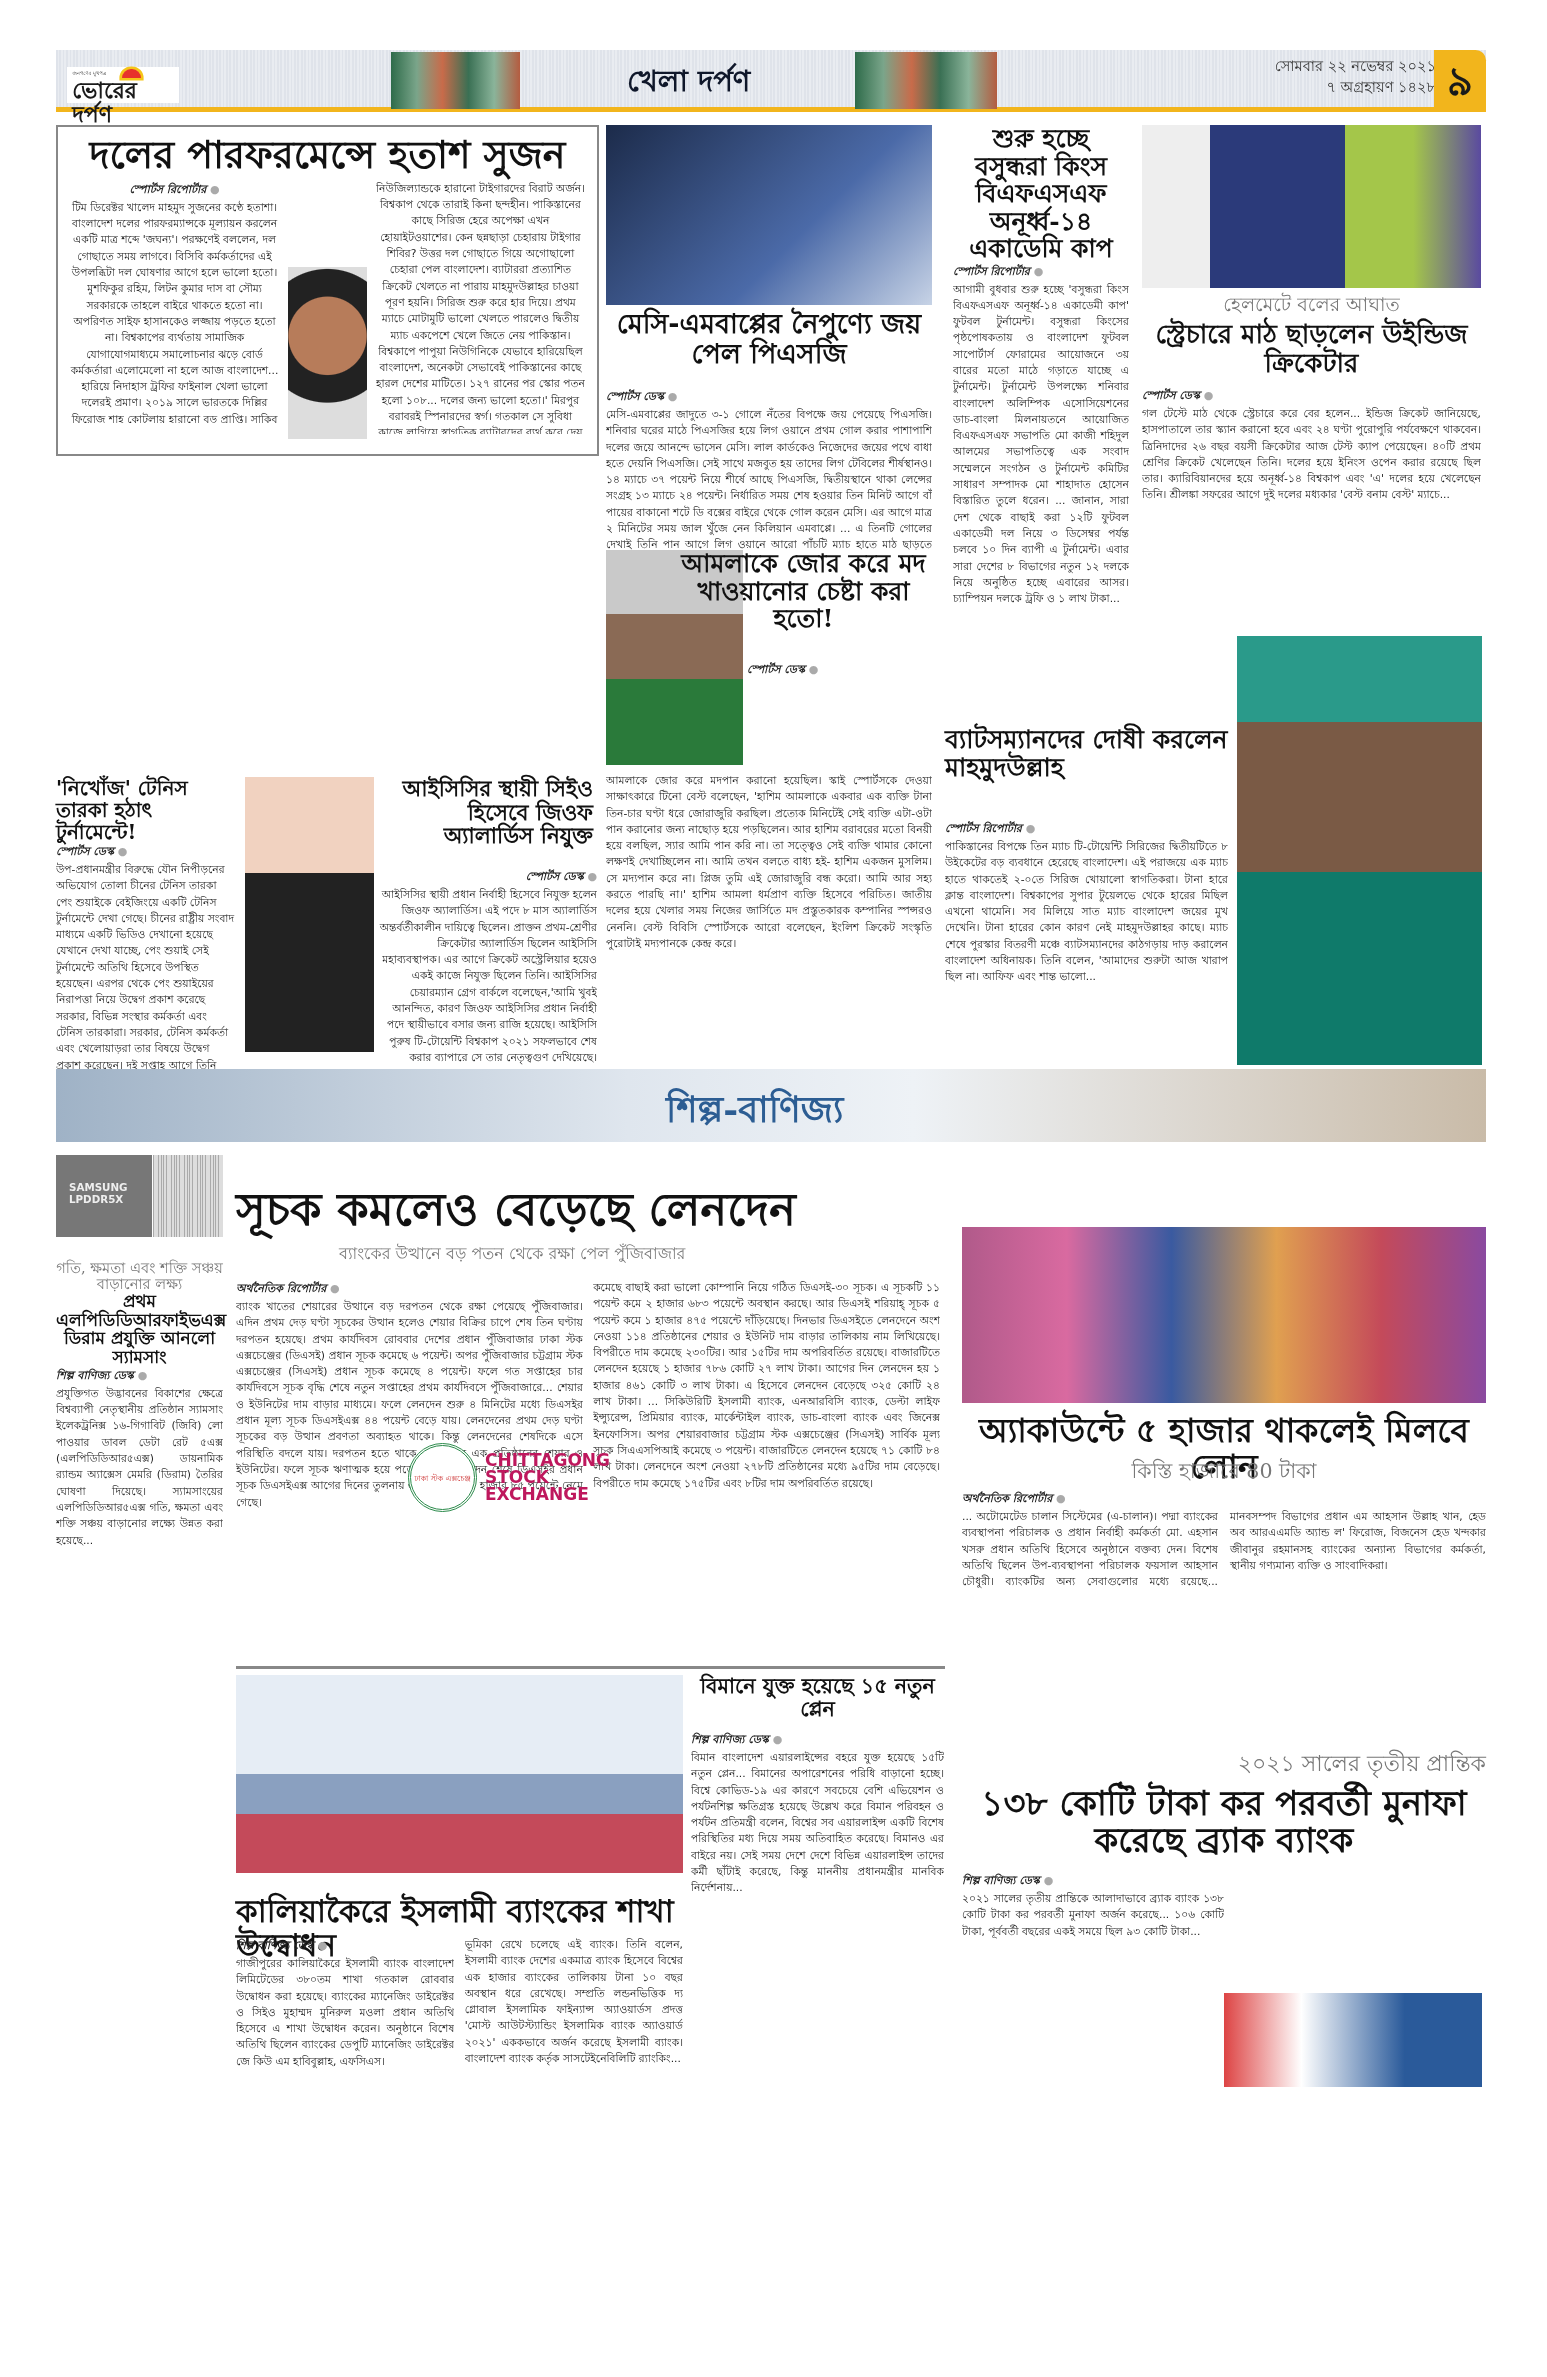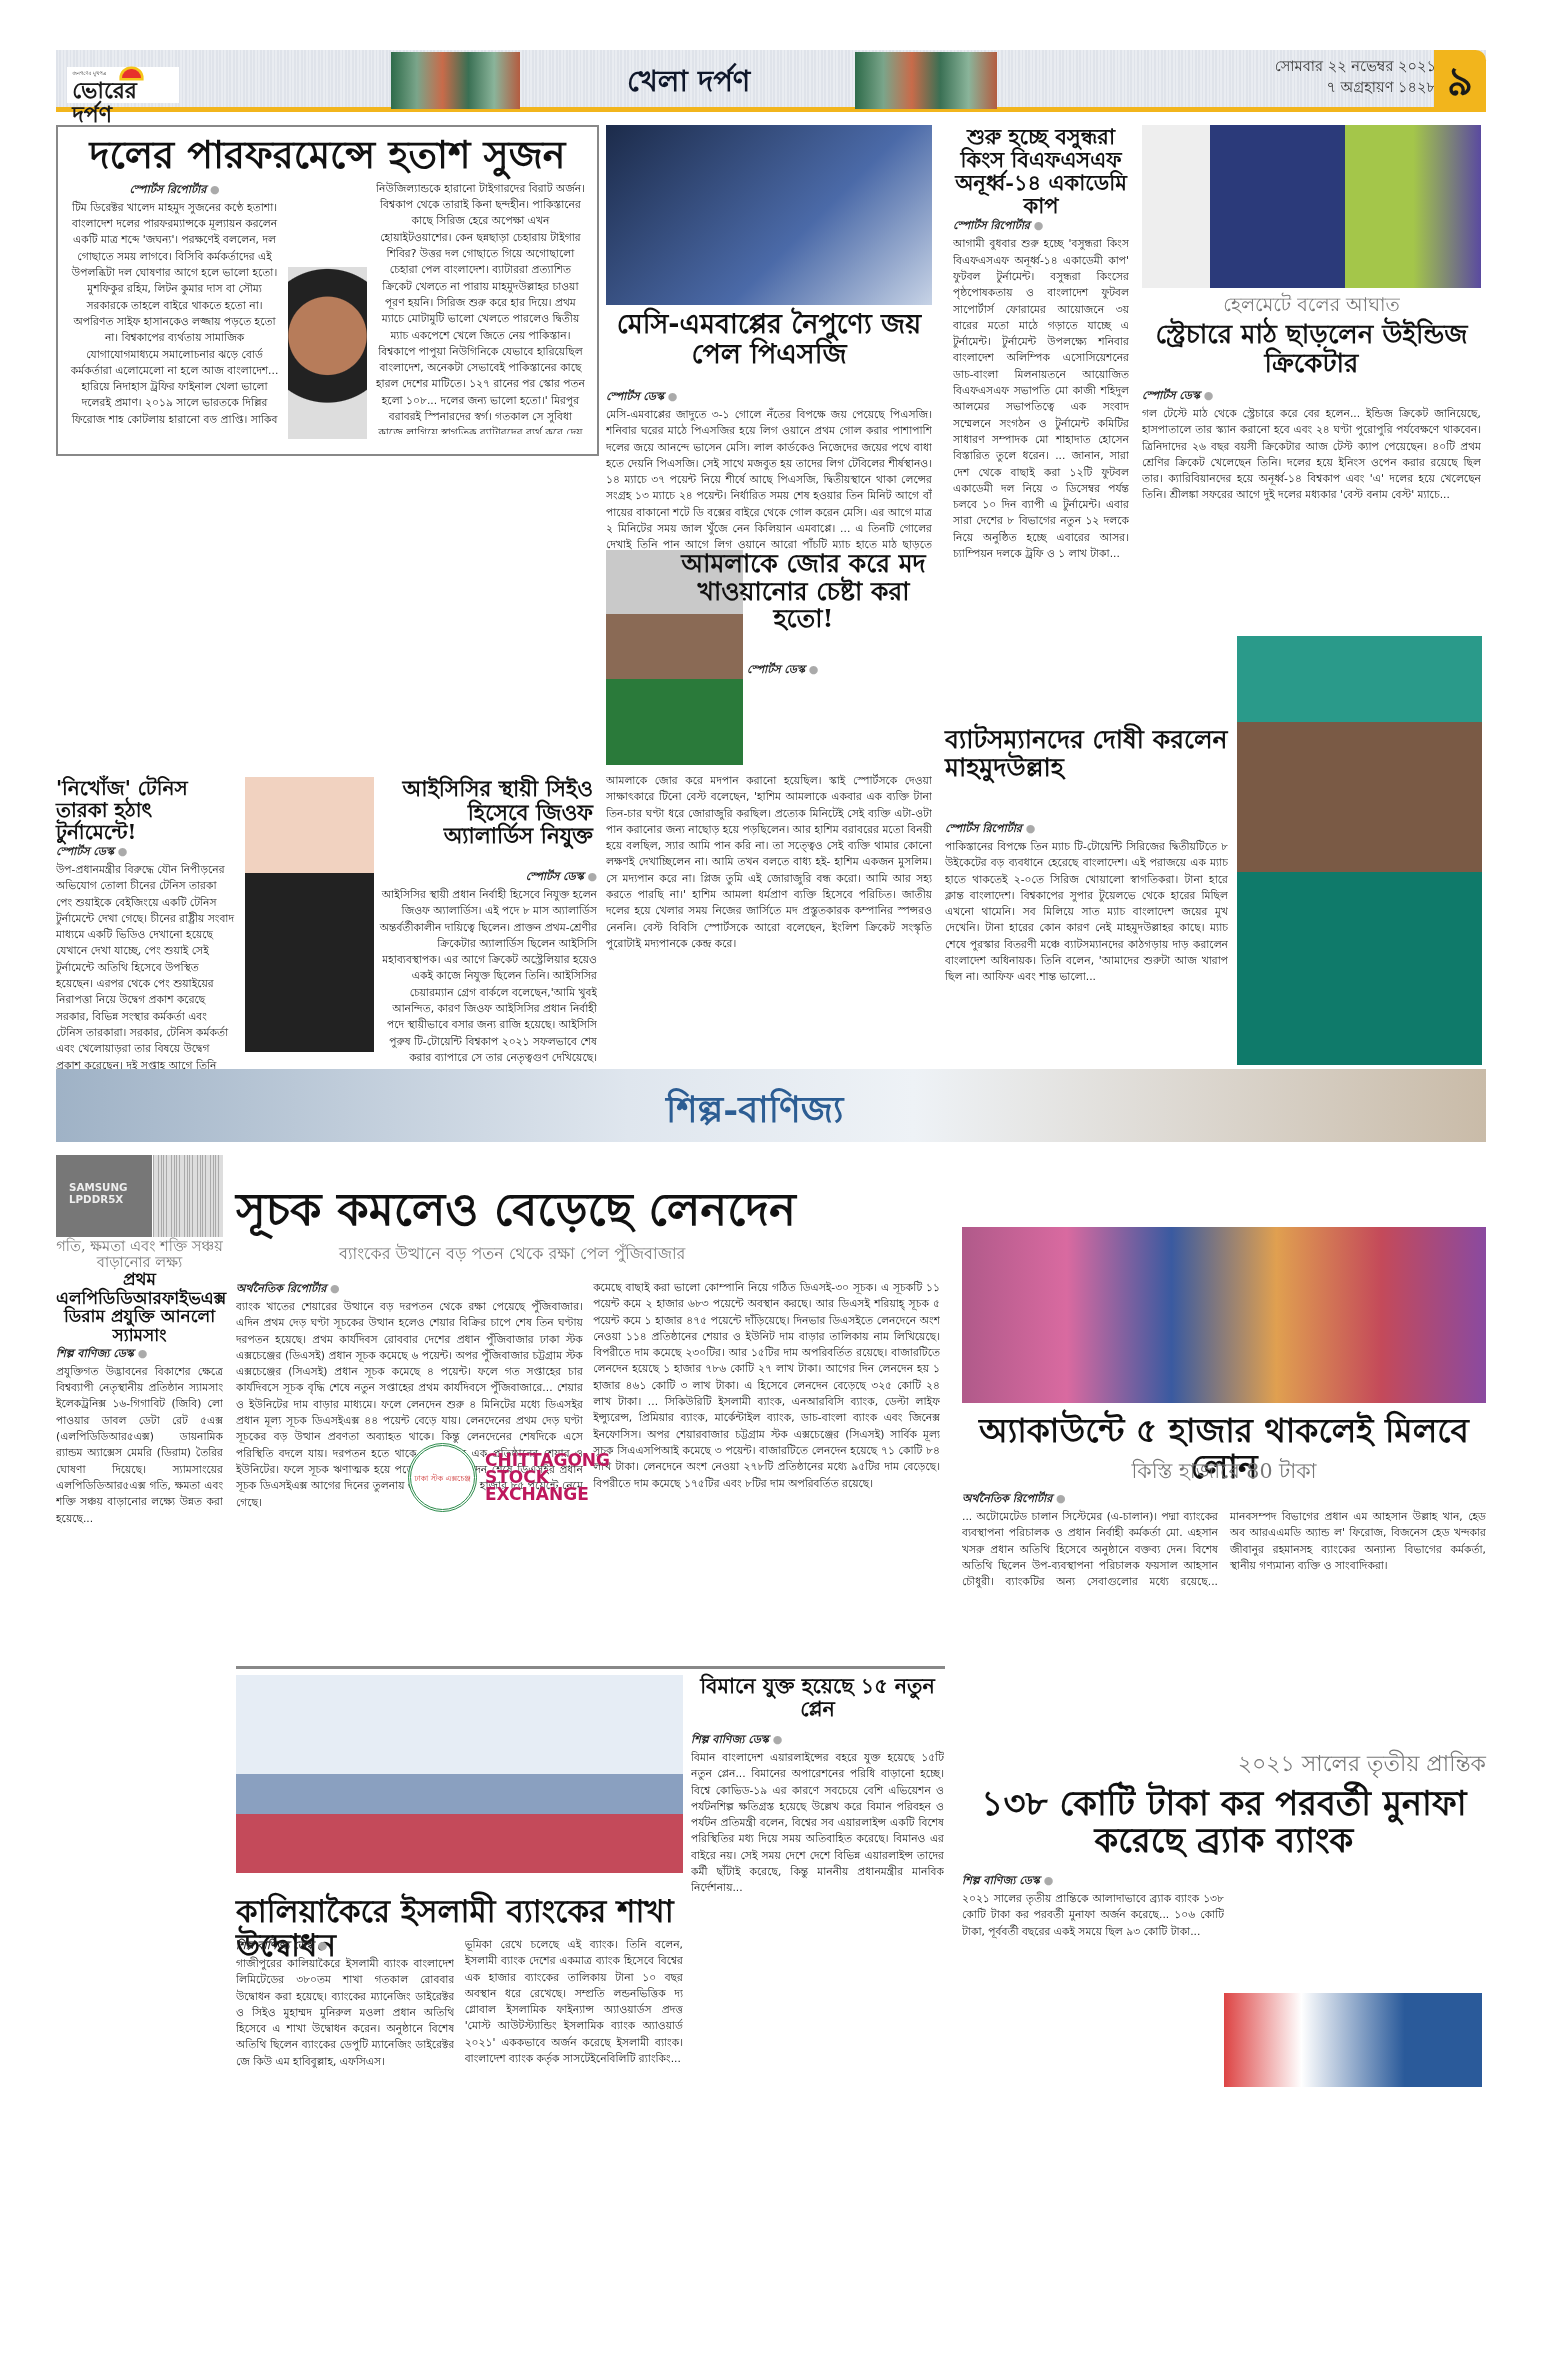--- a/index.html
+++ b/index.html
@@ -56,21 +56,21 @@
 </div>
 
 <div class="abs photo" style="left:606px;top:125px;width:326px;height:180px;background:linear-gradient(135deg,#1c2b4a,#4b6aa8 60%,#c7d3e6)"></div>
 <div class="abs hl" style="left:606px;top:309px;width:326px;font-size:27px;text-align:center">মেসি-এমবাপ্পের নৈপুণ্যে জয় পেল পিএসজি</div>
 <div class="abs" style="left:606px;top:388px;width:326px">
   <div class="byline">স্পোর্টস ডেস্ক</div>
   <div class="body" style="max-height:146px;overflow:hidden">মেসি-এমবাপ্পের জাদুতে ৩-১ গোলে নঁতের বিপক্ষে জয় পেয়েছে পিএসজি। শনিবার ঘরের মাঠে পিএসজির হয়ে লিগ ওয়ানে প্রথম গোল করার পাশাপাশি দলের জয়ে আনন্দে ভাসেন মেসি। লাল কার্ডকেও নিজেদের জয়ের পথে বাধা হতে দেয়নি পিএসজি। সেই সাথে মজবুত হয় তাদের লিগ টেবিলের শীর্ষস্থানও। ১৪ ম্যাচে ৩৭ পয়েন্ট নিয়ে শীর্ষে আছে পিএসজি, দ্বিতীয়স্থানে থাকা লেন্সের সংগ্রহ ১৩ ম্যাচে ২৪ পয়েন্ট। নির্ধারিত সময় শেষ হওয়ার তিন মিনিট আগে বাঁ পায়ের বাকানো শটে ডি বক্সের বাইরে থেকে গোল করেন মেসি। এর আগে মাত্র ২ মিনিটের সময় জাল খুঁজে নেন কিলিয়ান এমবাপ্পে। ... এ তিনটি গোলের দেখাই তিনি পান আগে লিগ ওয়ানে আরো পাঁচটি ম্যাচ হাতে মাঠ ছাড়তে হয়েছিল তাকে।</div>
 </div>
 
 <div class="abs" style="left:953px;top:125px;width:176px">
-  <div class="hl" style="font-size:21px;text-align:center">শুরু হচ্ছে বসুন্ধরা কিংস বিএফএসএফ অনূর্ধ্ব-১৪ একাডেমি কাপ</div>
+  <div class="hl" style="font-size:25px;text-align:center">শুরু হচ্ছে বসুন্ধরা কিংস বিএফএসএফ অনূর্ধ্ব-১৪ একাডেমি কাপ</div>
   <div class="byline">স্পোর্টস রিপোর্টার</div>
   <div class="body" style="max-height:464px;overflow:hidden">আগামী বুধবার শুরু হচ্ছে 'বসুন্ধরা কিংস বিএফএসএফ অনূর্ধ্ব-১৪ একাডেমী কাপ' ফুটবল টুর্নামেন্ট। বসুন্ধরা কিংসের পৃষ্ঠপোষকতায় ও বাংলাদেশ ফুটবল সাপোর্টার্স ফোরামের আয়োজনে ৩য় বারের মতো মাঠে গড়াতে যাচ্ছে এ টুর্নামেন্ট। টুর্নামেন্ট উপলক্ষ্যে শনিবার বাংলাদেশ অলিম্পিক এসোসিয়েশনের ডাচ-বাংলা মিলনায়তনে আয়োজিত বিএফএসএফ সভাপতি মো কাজী শহিদুল আলমের সভাপতিত্বে এক সংবাদ সম্মেলনে সংগঠন ও টুর্নামেন্ট কমিটির সাধারণ সম্পাদক মো শাহাদাত হোসেন বিস্তারিত তুলে ধরেন। ... জানান, সারা দেশ থেকে বাছাই করা ১২টি ফুটবল একাডেমী দল নিয়ে ৩ ডিসেম্বর পর্যন্ত চলবে ১০ দিন ব্যাপী এ টুর্নামেন্ট। এবার সারা দেশের ৮ বিভাগের নতুন ১২ দলকে নিয়ে অনুষ্ঠিত হচ্ছে এবারের আসর। চ্যাম্পিয়ন দলকে ট্রফি ও ১ লাখ টাকা...</div>
 </div>
 
 <div class="abs photo" style="left:1142px;top:125px;width:339px;height:163px;background:linear-gradient(90deg,#eee 0 20%,#2b3a7a 20% 60%,#a4c64a 60% 80%,#5a4aa0)"></div>
 <div class="abs sub" style="left:1142px;top:294px;width:339px;font-size:19px;text-align:center">হেলমেটে বলের আঘাত</div>
 <div class="abs hl" style="left:1142px;top:320px;width:339px;font-size:26px;text-align:center">স্ট্রেচারে মাঠ ছাড়লেন উইন্ডিজ ক্রিকেটার</div>
 <div class="abs" style="left:1142px;top:387px;width:339px">
   <div class="byline">স্পোর্টস ডেস্ক</div>
   <div class="body" style="max-height:202px;overflow:hidden">গল টেস্টে মাঠ থেকে স্ট্রেচারে করে বের হলেন... ইন্ডিজ ক্রিকেট জানিয়েছে, হাসপাতালে তার স্ক্যান করানো হবে এবং ২৪ ঘণ্টা পুরোপুরি পর্যবেক্ষণে থাকবেন। ত্রিনিদাদের ২৬ বছর বয়সী ক্রিকেটার আজ টেস্ট ক্যাপ পেয়েছেন। ৪০টি প্রথম শ্রেণির ক্রিকেট খেলেছেন তিনি। দলের হয়ে ইনিংস ওপেন করার রয়েছে ছিল তার। ক্যারিবিয়ানদের হয়ে অনূর্ধ্ব-১৪ বিশ্বকাপ এবং 'এ' দলের হয়ে খেলেছেন তিনি। শ্রীলঙ্কা সফরের আগে দুই দলের মধ্যকার 'বেস্ট বনাম বেস্ট' ম্যাচে...</div>
@@ -107,21 +107,21 @@
 <div class="abs" style="left:666px;top:1082px;font-size:36px;font-weight:bold;color:#2c5d93;font-family:'DejaVu Serif',serif">শিল্প-বাণিজ্য</div>
 
 <div class="abs" style="left:56px;top:1155px;width:167px">
   <div style="display:flex;gap:1.7px;height:82px">
     <div style="flex:1;background:#777;color:#eee;padding:26px 13px;font-size:10.3px;font-weight:bold">
       <div>SAMSUNG</div>
       <div>LPDDR5X</div>
     </div>
     <div style="flex:1;background:repeating-linear-gradient(90deg,#aaa 0 0.9px,#ddd 0.9px 2.6px)"></div>
   </div>
-  <div class="sub" style="font-size:14.6px;text-align:center;margin-top:1px">গতি, ক্ষমতা এবং শক্তি সঞ্চয় বাড়ানোর লক্ষ্য</div>
+  <div class="sub" style="font-size:14.6px;text-align:center;margin-top:23px">গতি, ক্ষমতা এবং শক্তি সঞ্চয় বাড়ানোর লক্ষ্য</div>
   <div class="hl" style="font-size:17px;text-align:center">প্রথম এলপিডিডিআরফাইভএক্স ডিরাম প্রযুক্তি আনলো স্যামসাং</div>
   <div class="byline">শিল্প বাণিজ্য ডেস্ক</div>
   <div class="body" style="max-height:756px;overflow:hidden">প্রযুক্তিগত উদ্ভাবনের বিকাশের ক্ষেত্রে বিশ্বব্যাপী নেতৃস্থানীয় প্রতিষ্ঠান স্যামসাং ইলেকট্রনিক্স ১৬-গিগাবিট (জিবি) লো পাওয়ার ডাবল ডেটা রেট ৫এক্স (এলপিডিডিআর৫এক্স) ডায়নামিক র‍্যান্ডম অ্যাক্সেস মেমরি (ডিরাম) তৈরির ঘোষণা দিয়েছে। স্যামসাংয়ের এলপিডিডিআর৫এক্স গতি, ক্ষমতা এবং শক্তি সঞ্চয় বাড়ানোর লক্ষ্যে উন্নত করা হয়েছে...</div>
 </div>
 
 <div class="abs hl" style="left:236px;top:1185px;width:709px;font-size:45px">সূচক কমলেও বেড়েছে লেনদেন</div>
 <div class="abs sub" style="left:339px;top:1245px;width:601px;font-size:16px">ব্যাংকের উত্থানে বড় পতন থেকে রক্ষা পেল পুঁজিবাজার</div>
 <div class="abs" style="left:236px;top:1280px;width:704px;display:flex;gap:10.3px">
   <div style="width:50%">
     <div class="byline">অর্থনৈতিক রিপোর্টার</div>

